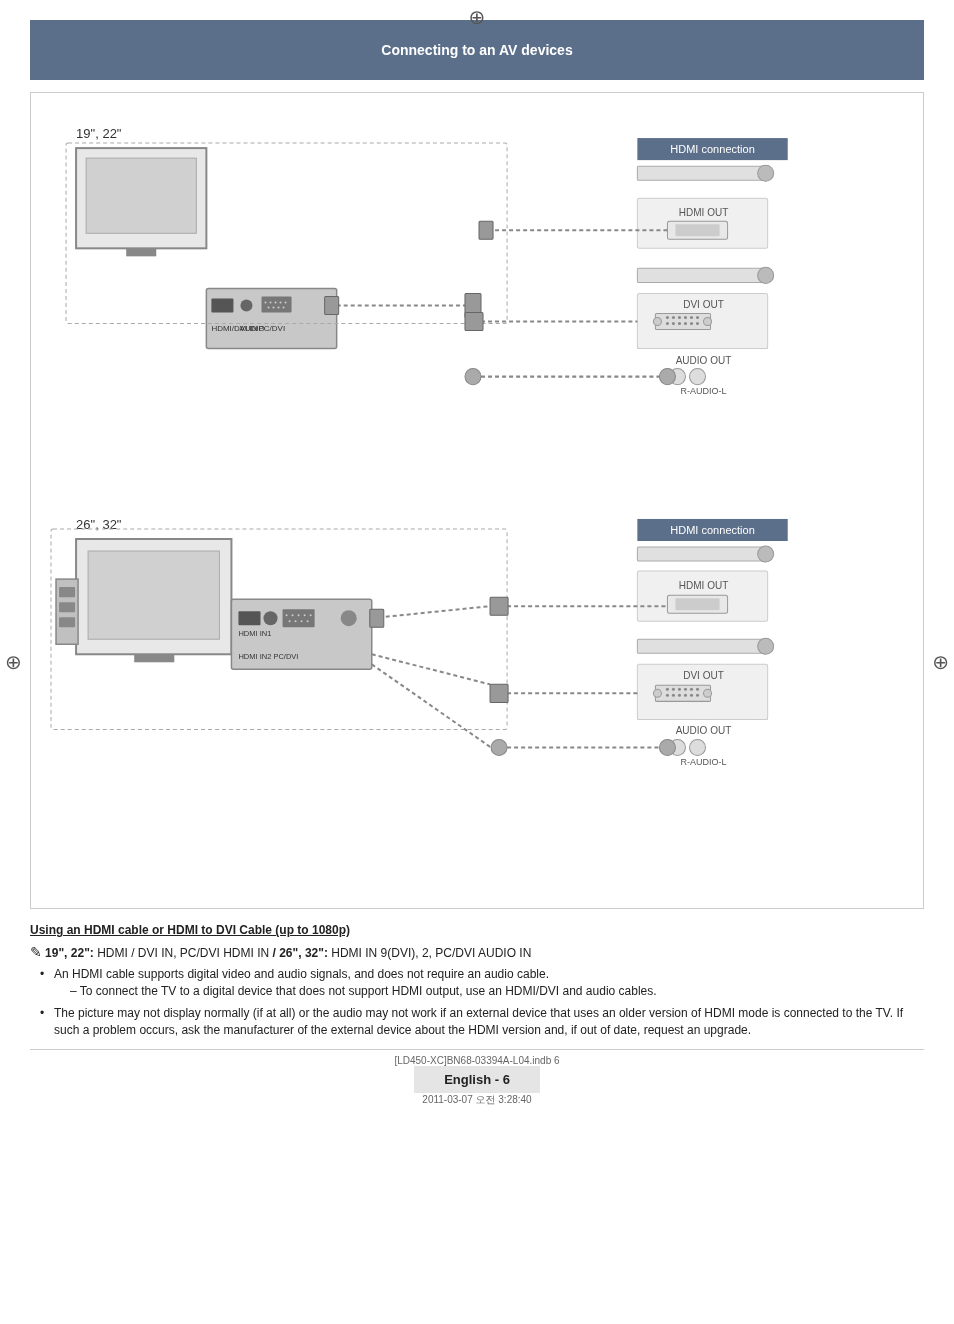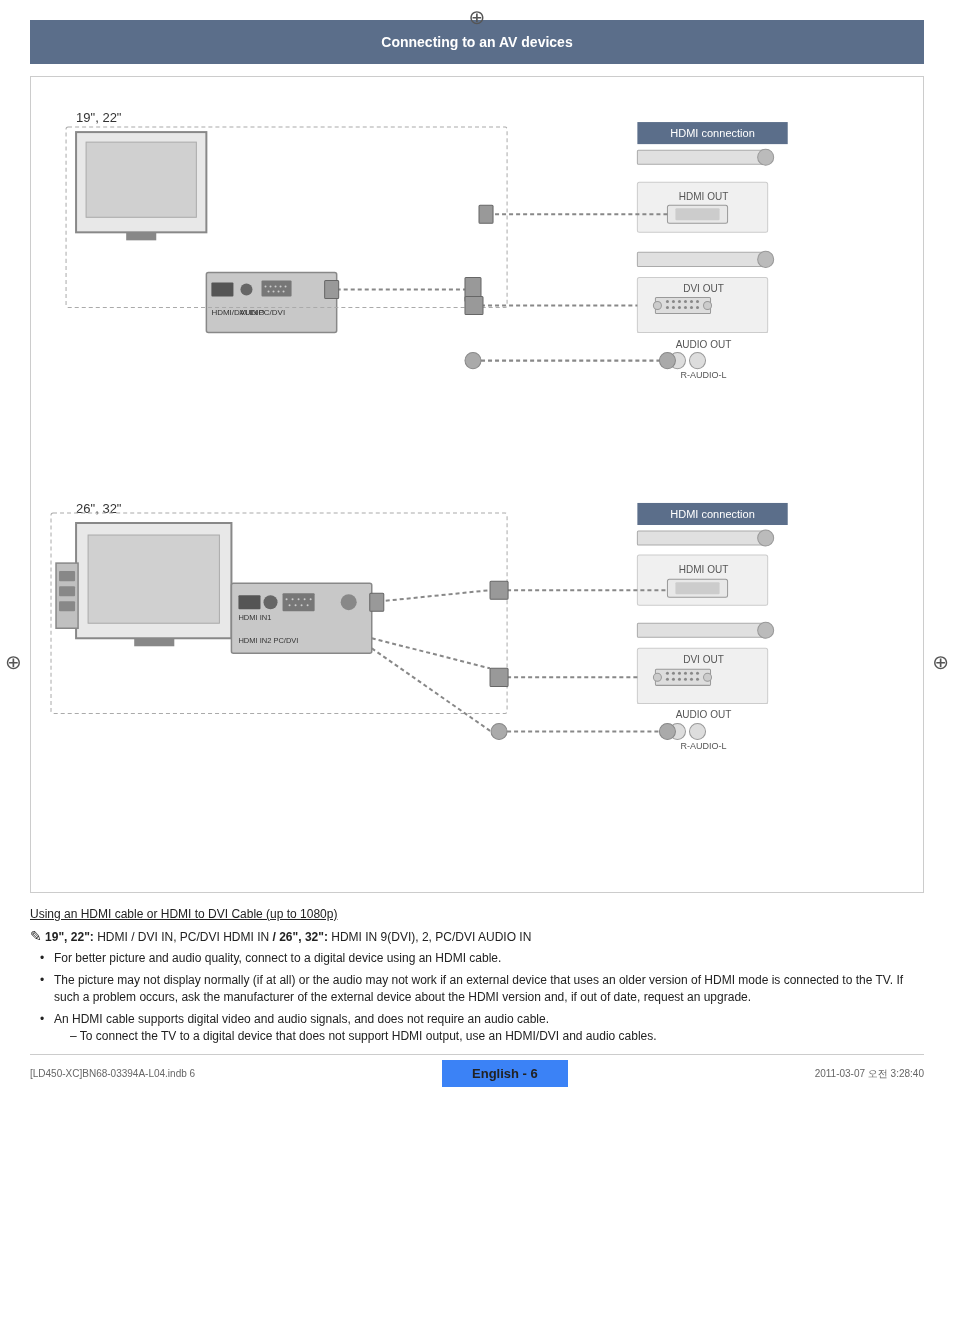--- a/index.html
+++ b/index.html
@@ -44,21 +44,21 @@
       transform: translateY(-50%);
       font-size: 20px;
       color: #555;
     }
 
     
     .title-bar {
       background: #5b6e8a;
       color: #fff;
       text-align: center;
-      padding: 14px 10px;
+      padding: 22px 10px;
       font-size: 14px;
       font-weight: bold;
       margin-bottom: 12px;
     }
 
     
     .available-devices {
       display: flex;
       margin-bottom: 10px;
     }
@@ -83,21 +83,21 @@
     }
 
     
     .notes-section {
       margin-top: 5px;
     }
 
     .notes-title {
       text-decoration: underline;
       font-size: 12px;
-      font-weight: normal;
+      font-weight: bold;
       margin-bottom: 6px;
     }
 
     .note-line {
       font-size: 12px;
       margin-bottom: 4px;
       line-height: 1.4;
     }
     .note-line strong {
       font-weight: bold;
@@ -131,24 +131,25 @@
     
     .page-footer {
       display: flex;
       justify-content: space-between;
       align-items: center;
       margin-top: 10px;
       padding-top: 5px;
       border-top: 1px solid #ccc;
       font-size: 10px;
       color: #666;
+      flex-direction: column;
     }
 
     .page-number-box {
-      background: #3b82f6;
+      background: #e5e5e5;
       padding: 6px 30px;
       font-size: 13px;
       color: #222;
       font-weight: bold;
     }
 
     
     .main-diagram {
       width: 100%;
     }
@@ -358,28 +359,25 @@
       <span style="font-size:14px;">✎</span>
       <strong>19", 22":</strong>
       <span> HDMI / DVI IN, PC/DVI HDMI IN </span>
       <strong> / </strong>
       <strong>26", 32":</strong>
       <span> HDMI IN 9(DVI), 2, PC/DVI AUDIO IN</span>
     </div>
 
     <ul class="bullet-list">
       <li>
-        <span>For better picture and audio quality, connect to a digital device using an HDMI cable.</span>
+        <span>An HDMI cable supports digital video and audio signals, and does not require an audio cable.</span>
+        <div class="sub-bullet">To connect the TV to a digital device that does not support HDMI output, use an HDMI/DVI and audio cables.</div>
       </li>
       <li>
         <span>The picture may not display normally (if at all) or the audio may not work if an external device that uses an older version of HDMI mode is connected to the TV. If such a problem occurs, ask the manufacturer of the external device about the HDMI version and, if out of date, request an upgrade.</span>
-      </li>
-      <li>
-        <span>An HDMI cable supports digital video and audio signals, and does not require an audio cable.</span>
-        <div class="sub-bullet">To connect the TV to a digital device that does not support HDMI output, use an HDMI/DVI and audio cables.</div>
       </li>
     </ul>
   </div>
 
   <div class="page-footer">
     <span>[LD450-XC]BN68-03394A-L04.indb   6</span>
     <div class="page-number-box">English - 6</div>
     <span>2011-03-07   오전 3:28:40</span>
   </div>
 

